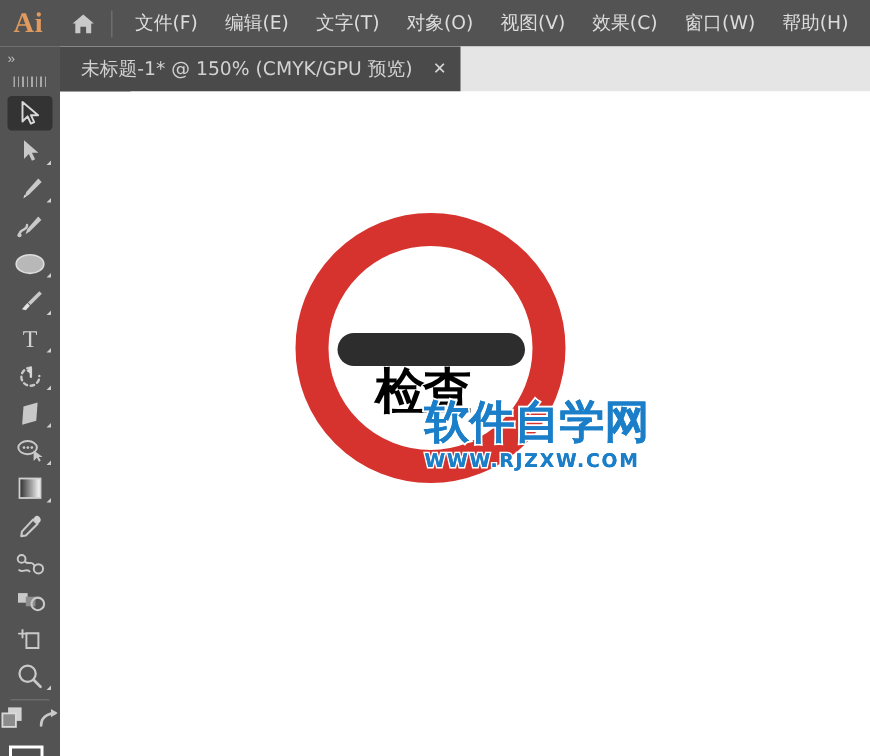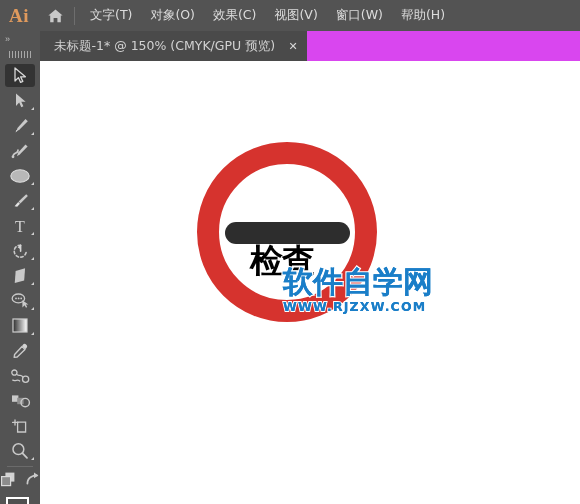--- a/index.html
+++ b/index.html
@@ -32,21 +32,21 @@
   .menu-items{display:flex;align-items:center;height:31px;}
   .menu-item{
     color:#dcdcdc;font-size:12.5px;padding:0 9px;height:31px;
     display:flex;align-items:center;white-space:nowrap;
     font-family:"DejaVu Sans","Liberation Sans",sans-serif;
   }
 
   
   .tabbar{
     position:absolute;left:0;top:31px;width:580px;height:30px;
-    background:#d946ef;
+    background:#e5e5e5;
   }
   .doc-tab{
     position:absolute;left:40px;top:0;height:30px;
     background:#4a4a4a;
     display:flex;align-items:center;padding:0 8px 0 14px;
     box-sizing:border-box;
   }
   .doc-tab-label{
     color:#d2d2d2;font-size:12.5px;white-space:nowrap;
     font-family:"DejaVu Sans","Liberation Sans",sans-serif;
@@ -165,24 +165,26 @@
     <div class="ai-logo">Ai</div>
     <div class="home-btn">
       <span>
         <svg width="17" height="16" viewBox="0 0 17 16">
           <path d="M8.5 1.6 L1.4 7.6 L3.2 7.6 L3.2 14.2 L6.6 14.2 L6.6 9.9 L10.4 9.9 L10.4 14.2 L13.8 14.2 L13.8 7.6 L15.6 7.6 Z" fill="#c9c9c9"></path>
         </svg>
       </span>
     </div>
     <div class="mb-sep"></div>
     <div class="menu-items">
+      <div class="menu-item">文件(F)</div>
+      <div class="menu-item">编辑(E)</div>
       <div class="menu-item">文字(T)</div>
       <div class="menu-item">对象(O)</div>
+      <div class="menu-item">视图(V)</div>
       <div class="menu-item">效果(C)</div>
-      <div class="menu-item">视图(V)</div>
       <div class="menu-item">窗口(W)</div>
       <div class="menu-item">帮助(H)</div>
     </div>
   </div>
 
   <div class="tabbar">
     <div class="doc-tab">
       <span class="doc-tab-label">未标题-1* @ 150% (CMYK/GPU 预览)</span>
       <span class="doc-tab-close">✕</span>
     </div>

